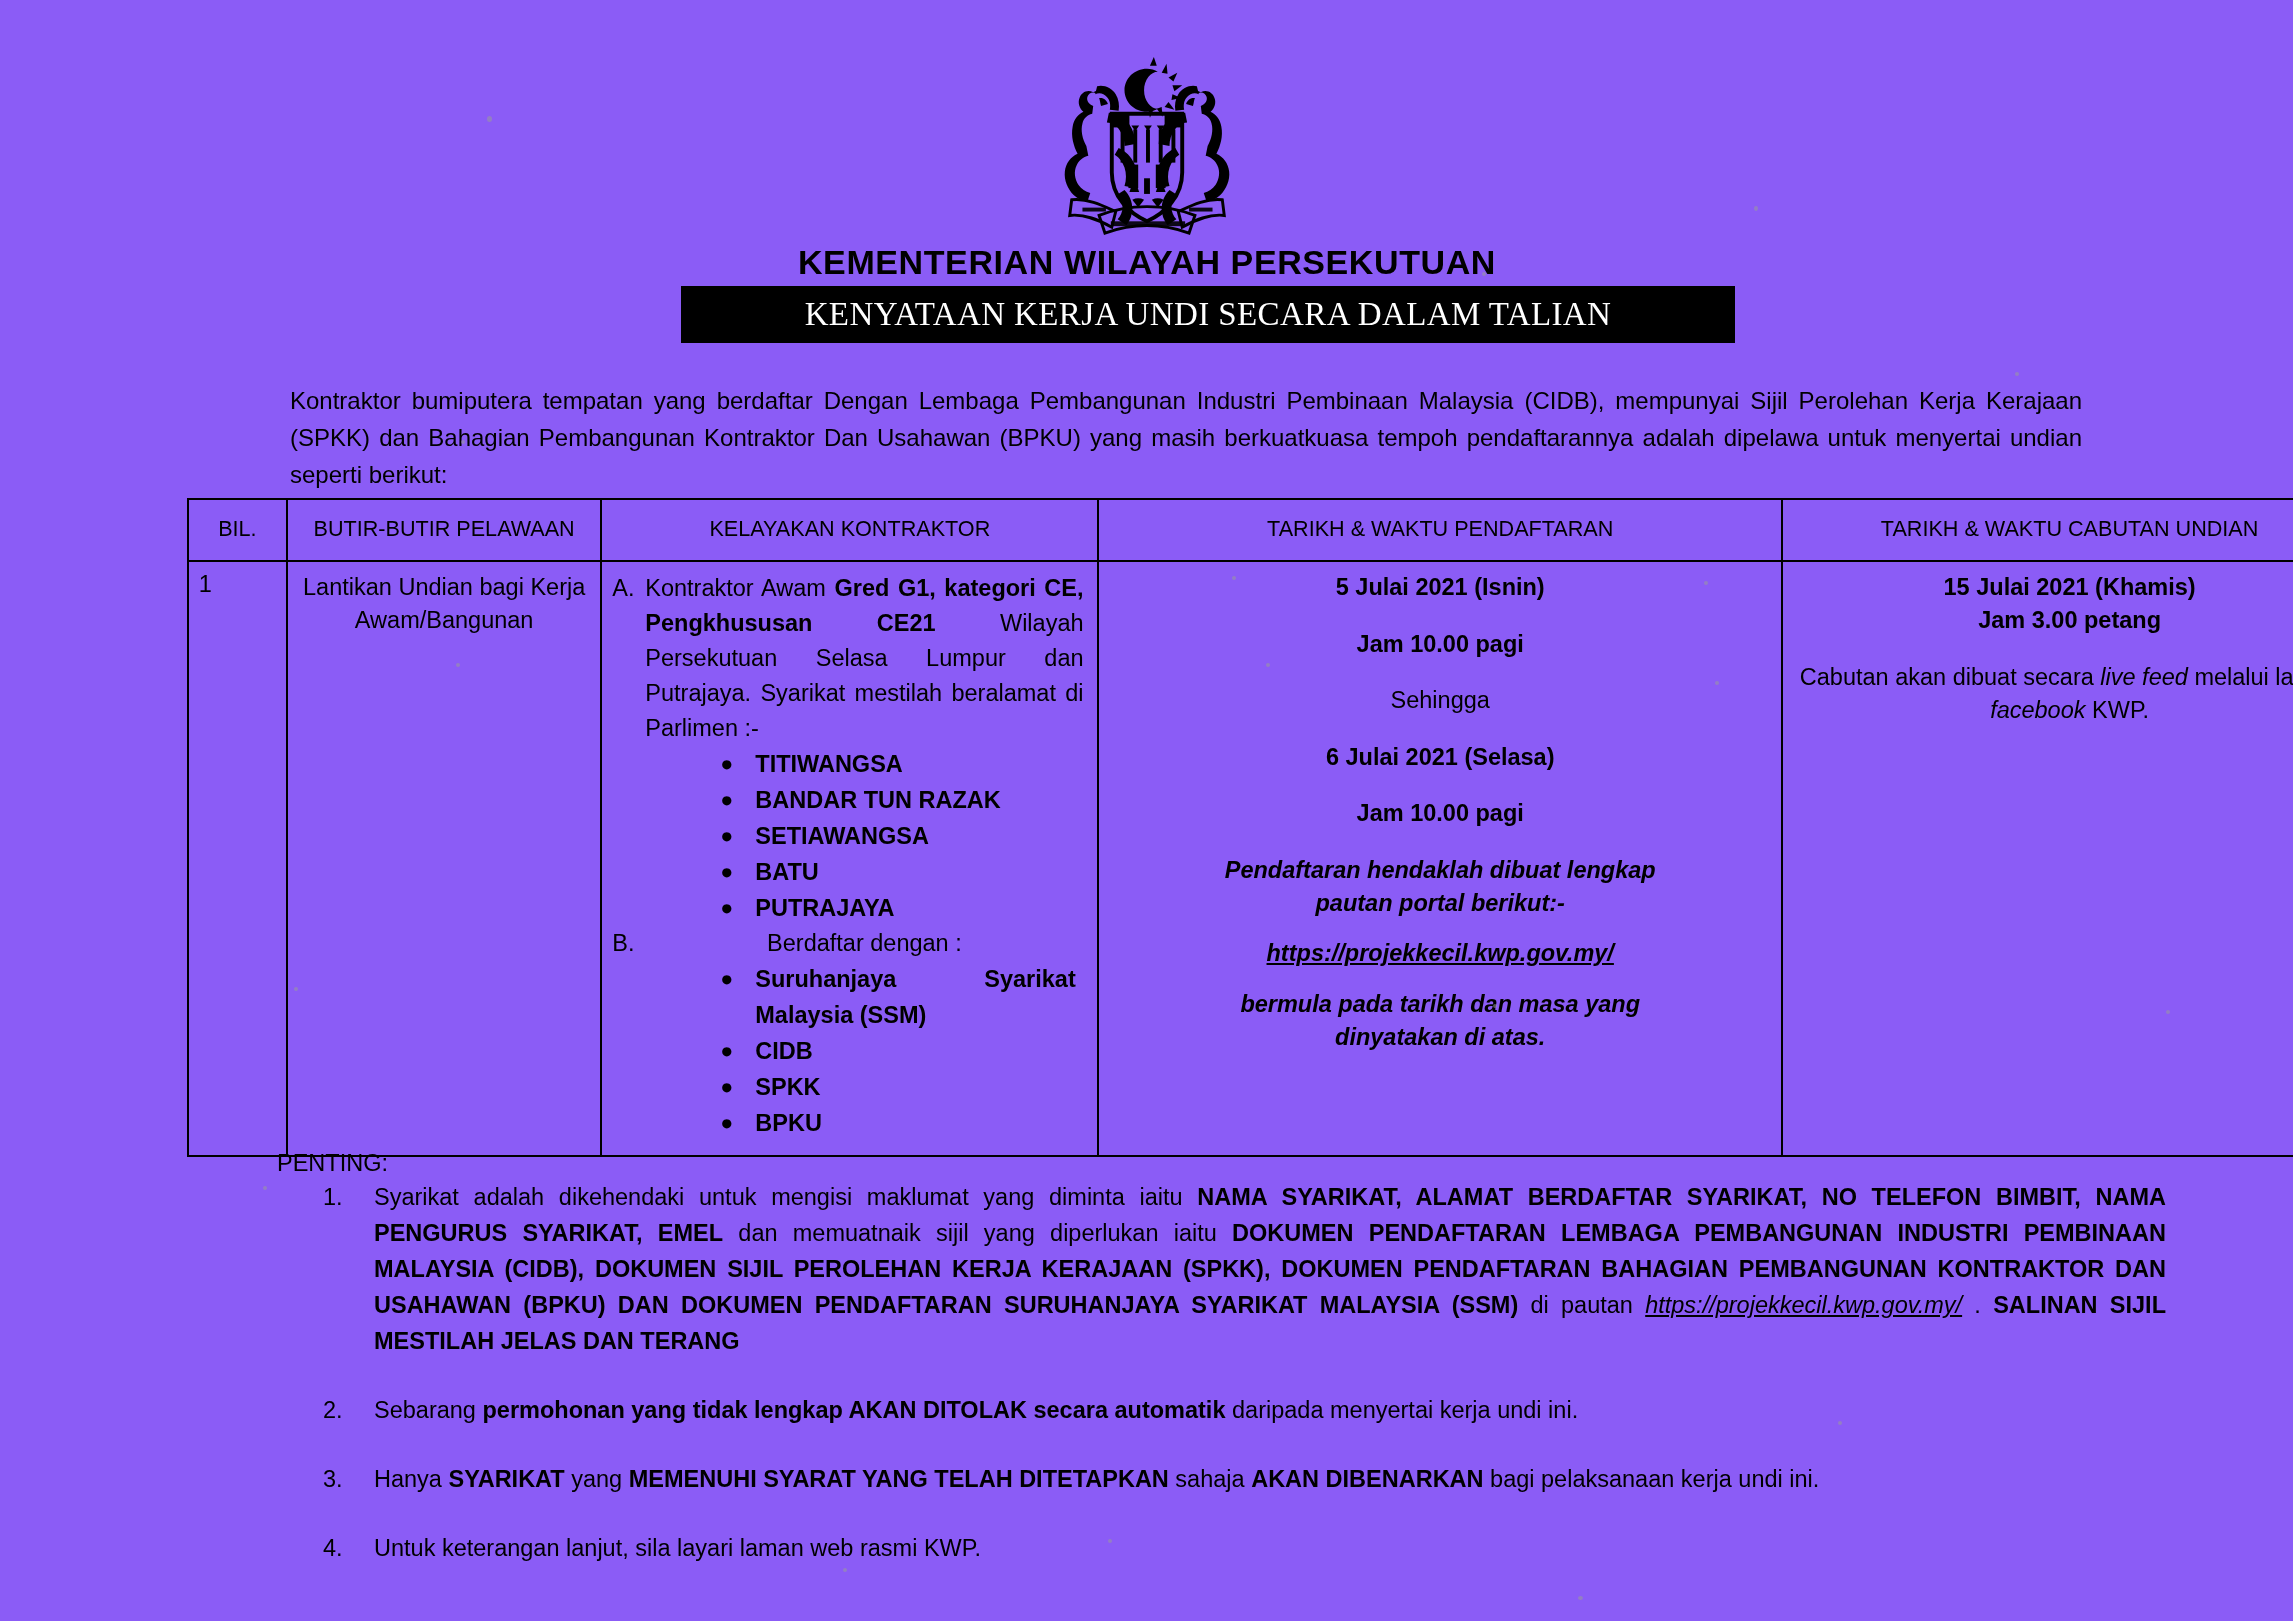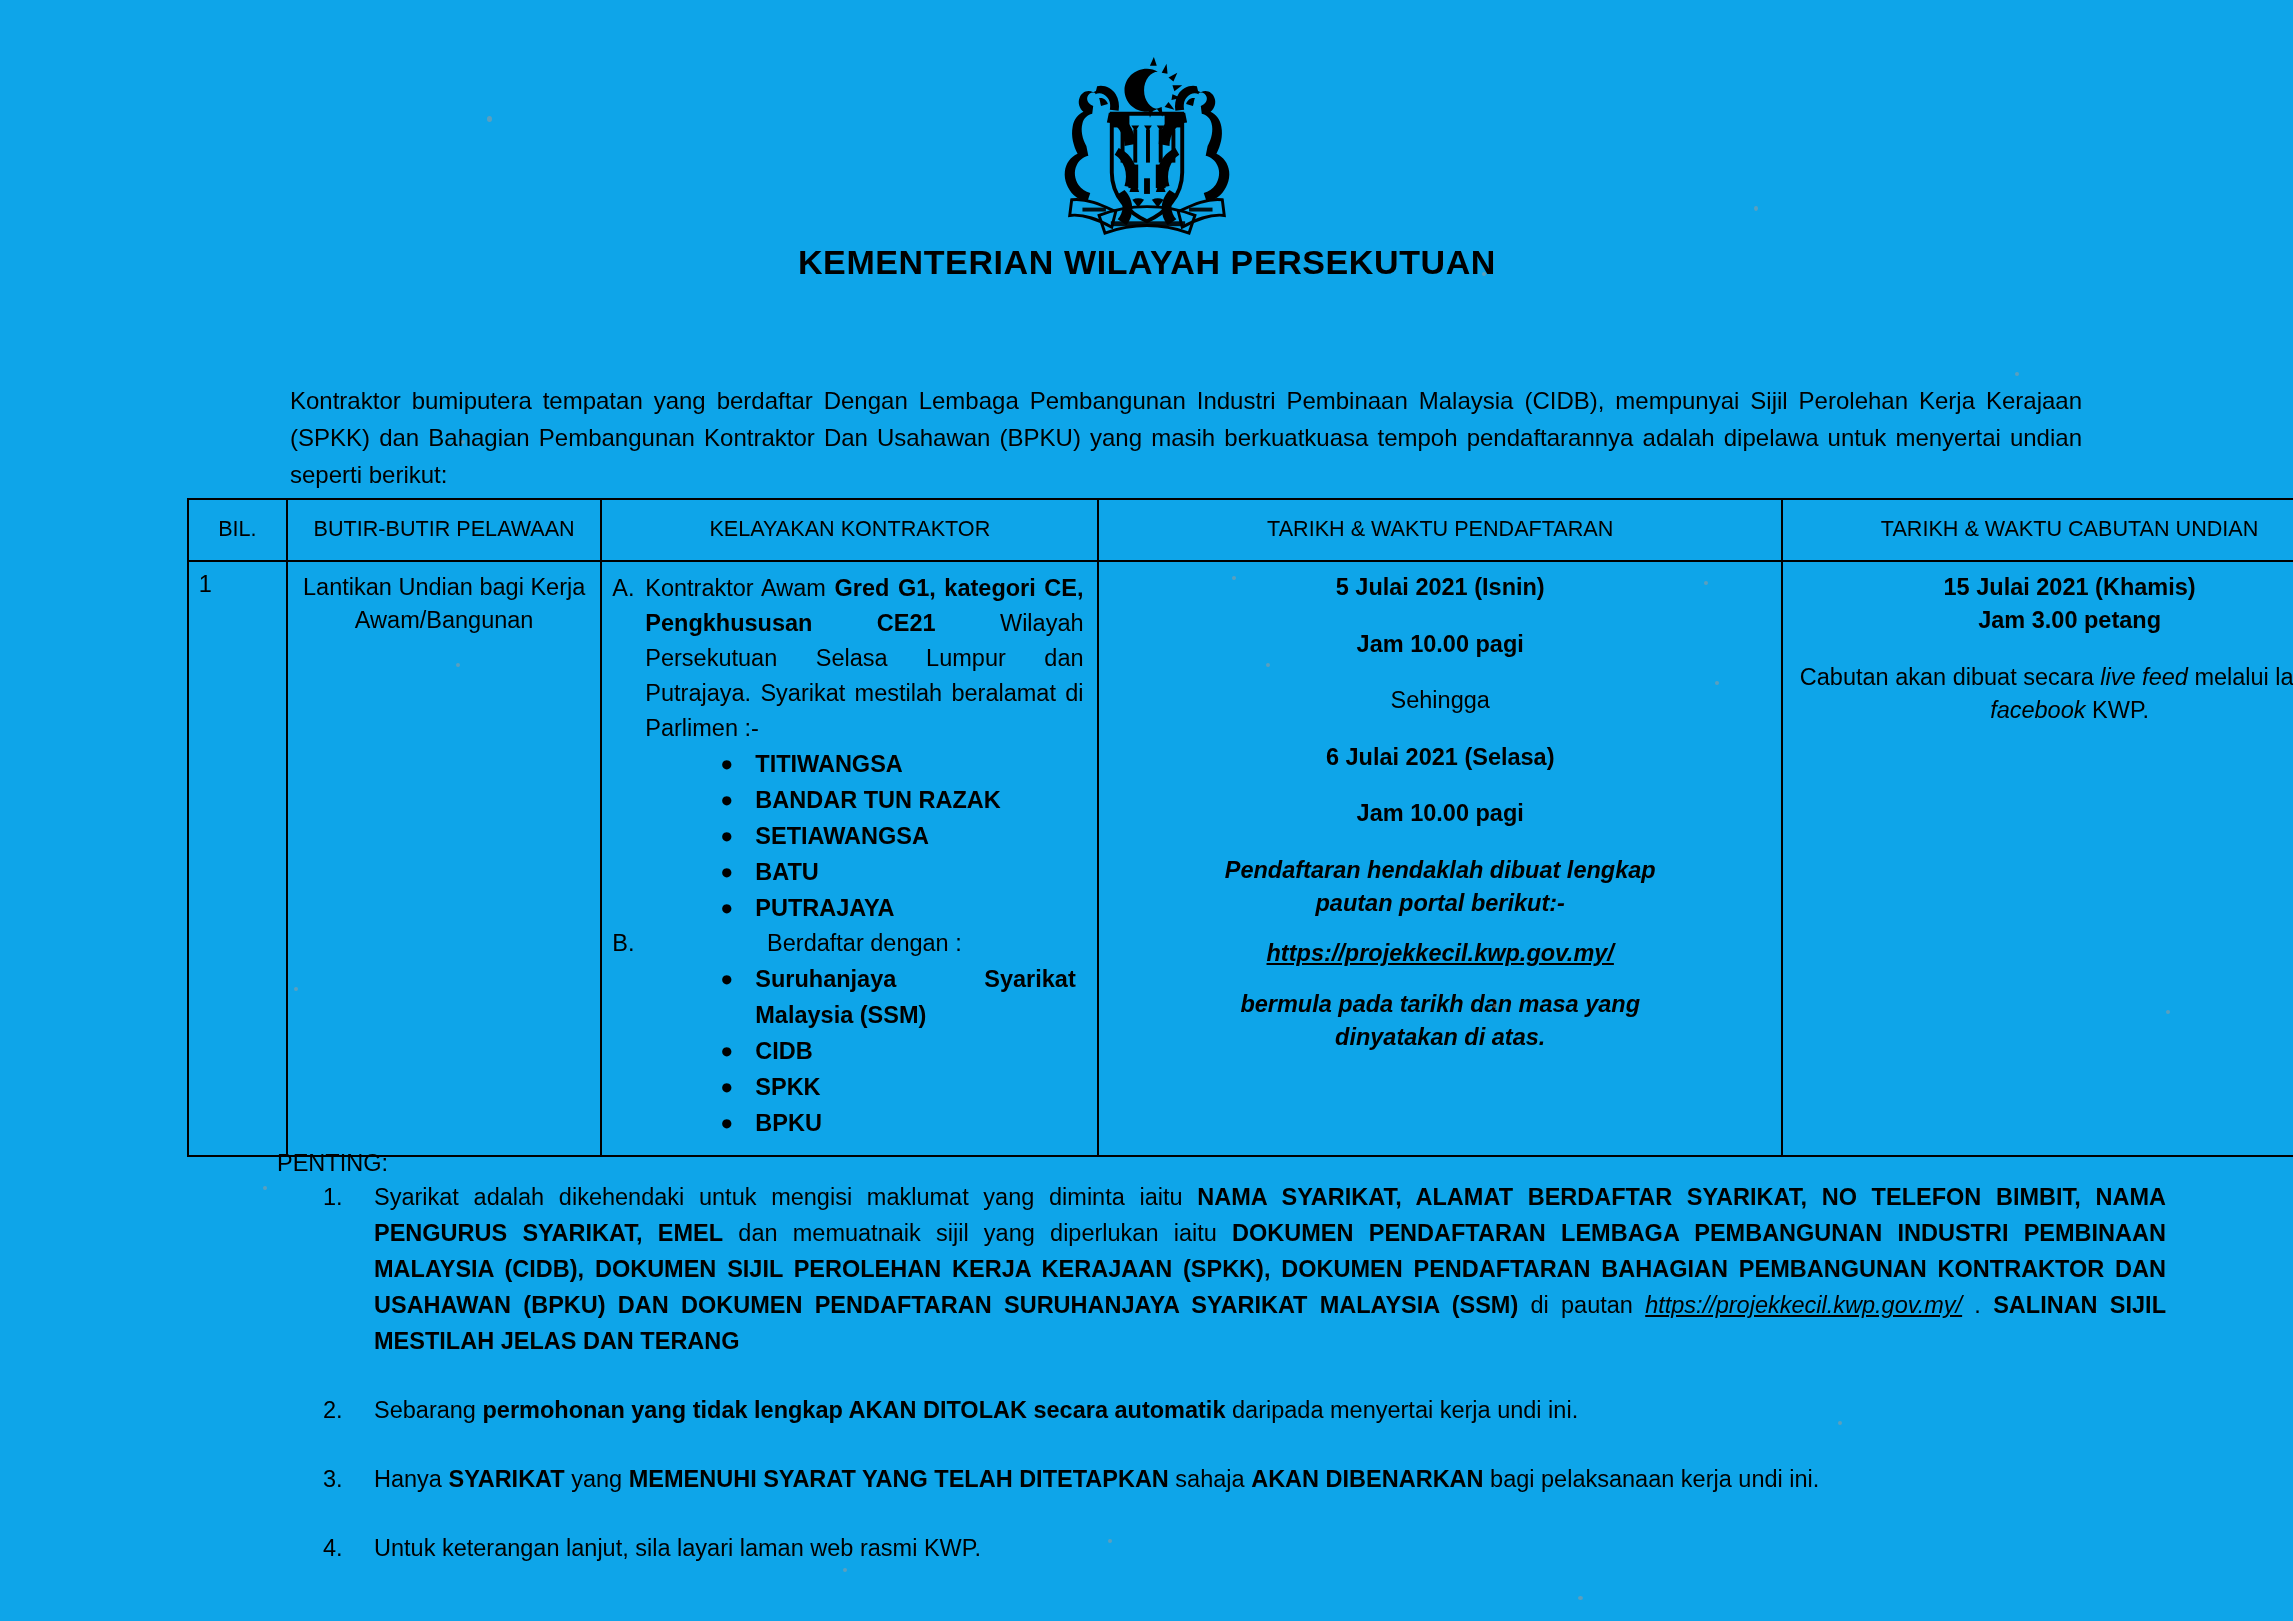--- a/index.html
+++ b/index.html
@@ -12,21 +12,21 @@
     height: 1621px;
     font-family: "Liberation Sans", sans-serif;
     color: #000000;
     position: relative;
     overflow: hidden;
   }
   .page {
     position: relative;
     width: 2294px;
     height: 1621px;
-    background: #0ea5e9;
+    background: #8b5cf6;
   }
 
   
   .emblem-wrap {
     position: absolute;
     left: 0;
     top: 57px;
     width: 2294px;
     text-align: center;
   }
@@ -271,20 +271,21 @@
           <rect x="74" y="168" width="76" height="5"></rect>
           <rect x="45" y="154" width="24" height="4"></rect>
           <rect x="154" y="154" width="24" height="4"></rect>
         </g>
       </g>
     </svg>
   </div>
 
   <div class="ministry-title">KEMENTERIAN WILAYAH PERSEKUTUAN</div>
 
+  <div class="banner">KENYATAAN KERJA UNDI SECARA DALAM TALIAN</div>
 
   <div class="intro">
     <p>Kontraktor bumiputera tempatan yang berdaftar Dengan Lembaga Pembangunan Industri Pembinaan Malaysia (CIDB), mempunyai Sijil Perolehan Kerja Kerajaan (SPKK) dan Bahagian Pembangunan Kontraktor Dan Usahawan (BPKU) yang masih berkuatkuasa tempoh pendaftarannya adalah dipelawa untuk menyertai undian seperti berikut:</p>
   </div>
 
   <table class="tbl">
     <colgroup>
       <col class="c1">
         <col class="c2">
         <col class="c3">

